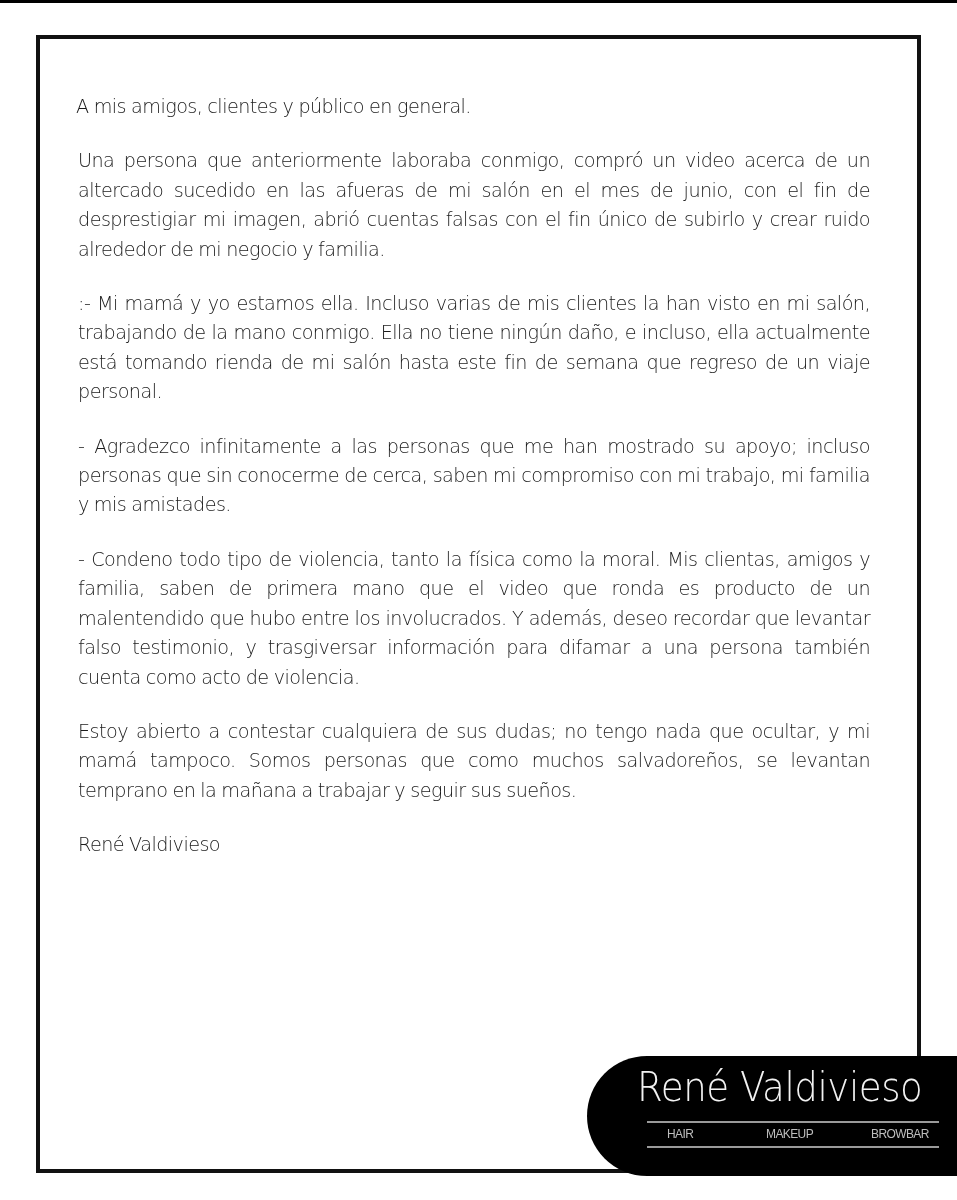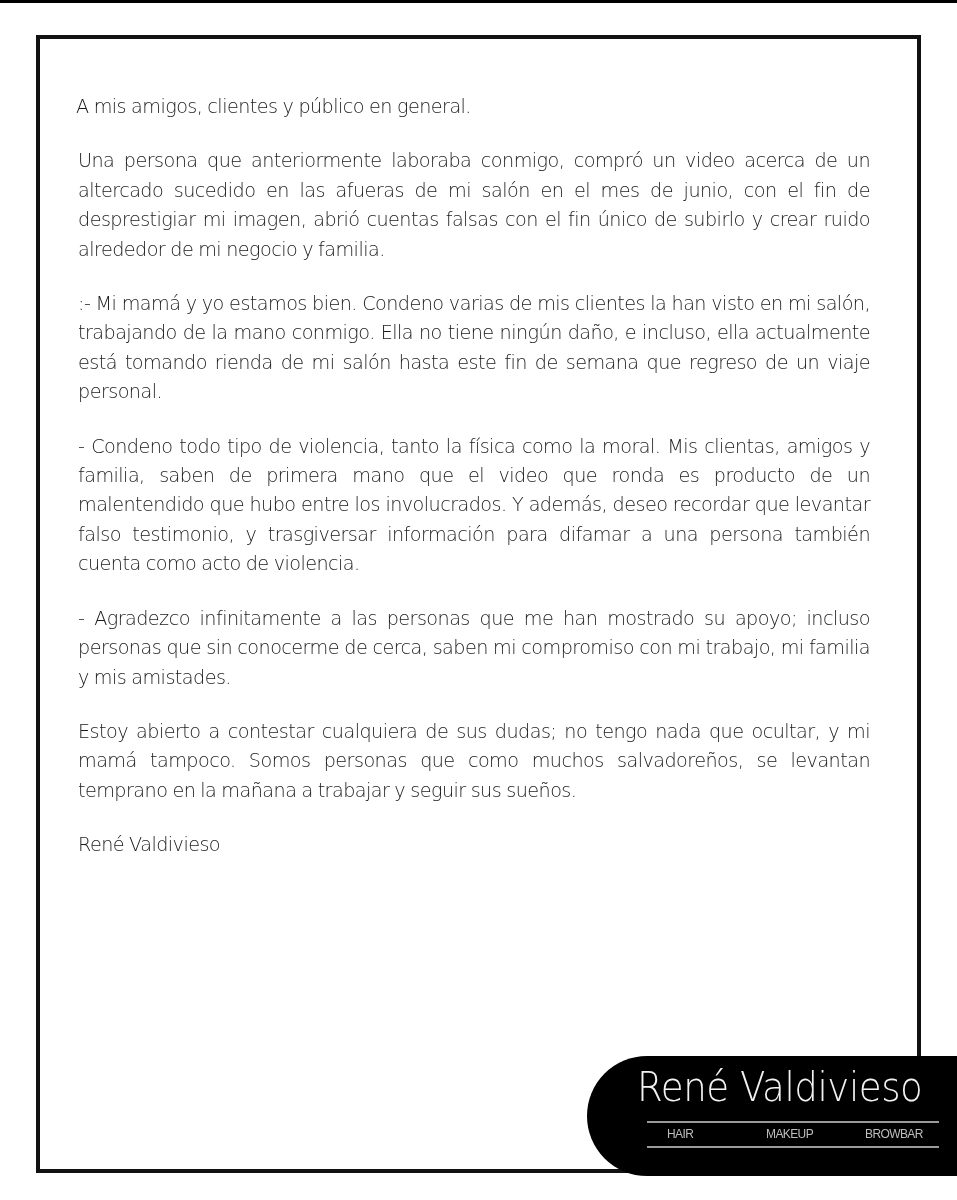--- a/index.html
+++ b/index.html
@@ -96,35 +96,35 @@
     letter-spacing: -0.6px;
     color: #bdbdbd;
     font-family: "Liberation Sans", sans-serif;
   }
   .logo-tags span {
     position: absolute;
     top: 0;
   }
   .tag-hair { left: 20px; }
   .tag-makeup { left: 119px; }
-  .tag-browbar { left: 218px; }
+  .tag-browbar { left: 224px; }
 </style>
 </head>
 <body>
 
 <div class="top-bar"></div>
 
 <div class="frame"></div>
 
 <div class="letter">
   <p class="greeting">A mis amigos, clientes y público en general.</p>
   <p>Una persona que anteriormente laboraba conmigo, compró un video acerca de un altercado sucedido en las afueras de mi salón en el mes de junio, con el fin de desprestigiar mi imagen, abrió cuentas falsas con el fin único de subirlo y crear ruido alrededor de mi negocio y familia.</p>
-  <p>:- Mi mamá y yo estamos bien. Condeno varias de mis clientes la han visto en mi salón, trabajando de la mano conmigo. Ella no tiene ningún daño, e incluso, ella actualmente está tomando rienda de mi salón hasta este fin de semana que regreso de un viaje personal.</p>
+  <p>:- Mi mamá y yo estamos ella. Incluso varias de mis clientes la han visto en mi salón, trabajando de la mano conmigo. Ella no tiene ningún daño, e incluso, ella actualmente está tomando rienda de mi salón hasta este fin de semana que regreso de un viaje personal.</p>
+  <p>- Agradezco infinitamente a las personas que me han mostrado su apoyo; incluso personas que sin conocerme de cerca, saben mi com­promiso con mi trabajo, mi familia y mis amistades.</p>
   <p>- Condeno todo tipo de violencia, tanto la física como la moral. Mis cli­entas, amigos y familia, saben de primera mano que el video que ronda es producto de un malentendido que hubo entre los involucrados. Y además, deseo recordar que levantar falso testimonio, y trasgiversar in­formación para difamar a una persona también cuenta como acto de violencia.</p>
-  <p>- Agradezco infinitamente a las personas que me han mostrado su apoyo; incluso personas que sin conocerme de cerca, saben mi com­promiso con mi trabajo, mi familia y mis amistades.</p>
   <p>Estoy abierto a contestar cualquiera de sus dudas; no tengo nada que ocultar, y mi mamá tampoco. Somos personas que como muchos salva­doreños, se levantan temprano en la mañana a trabajar y seguir sus sueños.</p>
   <p class="signature">René Valdivieso</p>
 </div>
 
 <div class="logo">
   <div class="logo-name">René Valdivieso</div>
   <div class="logo-rule top"></div>
   <div class="logo-tags">
     <span class="tag-hair">HAIR</span>
     <span class="tag-makeup">MAKEUP</span>

